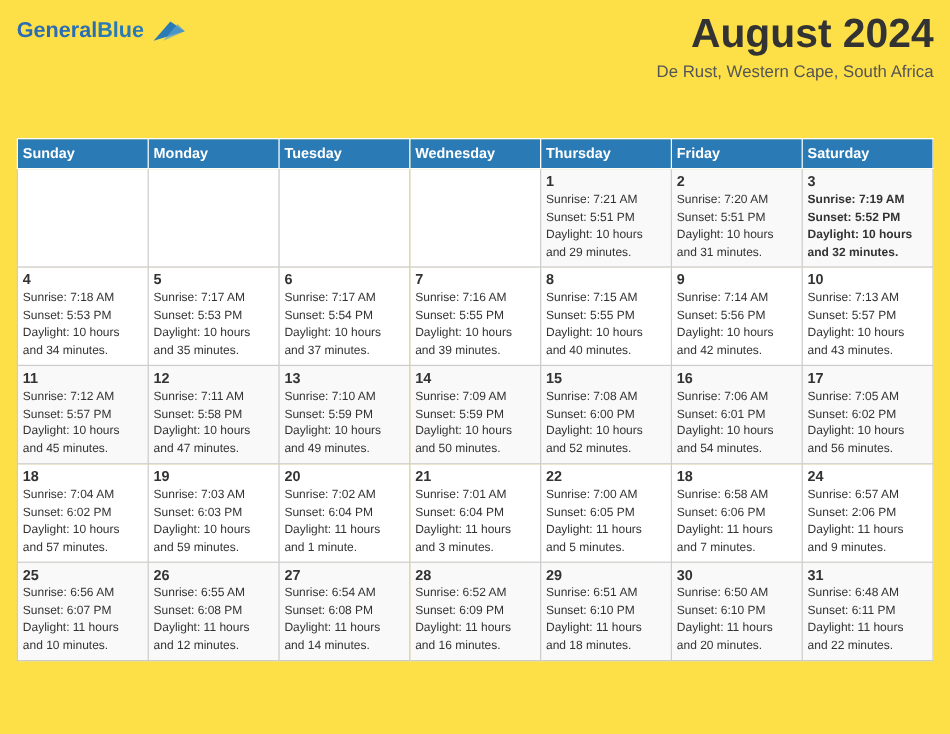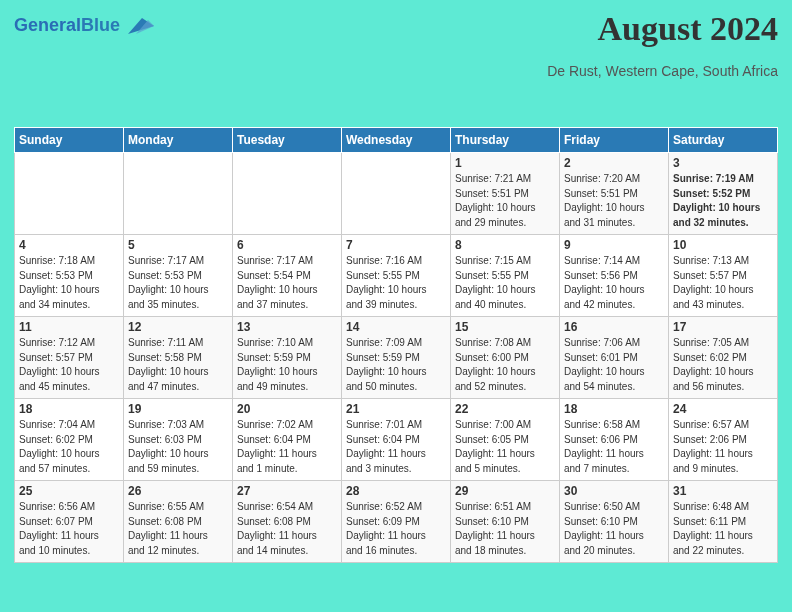--- a/index.html
+++ b/index.html
@@ -6,21 +6,21 @@
     body {
       font-family: Arial, Helvetica, sans-serif;
       background: #fff;
       width: 792px;
       height: 612px;
       overflow: hidden;
     }
     .page {
       width: 792px;
       height: 612px;
-      background: #5eead4;
+      background: #fde047;
       padding: 10px 14px 8px 14px;
     }
     .header {
       display: flex;
       align-items: flex-start;
       justify-content: space-between;
       margin-bottom: 4px;
     }
     .logo {
       display: flex;
@@ -38,26 +38,25 @@
       color: #2a6db5;
     }
     .title-block {
       text-align: right;
     }
     .month-year {
       font-size: 34px;
       font-weight: bold;
       color: #333;
       line-height: 1.1;
-      font-family: Liberation Serif, serif;
     }
     .location {
       font-size: 14px;
       color: #555;
-      margin-top: 16px;
+      margin-top: 4px;
     }
     .calendar {
       width: 100%;
       border-collapse: collapse;
       table-layout: fixed;
       margin-top: 48px;
     }
     .calendar thead tr th {
       background-color: #2a7ab5;
       color: #fff;

